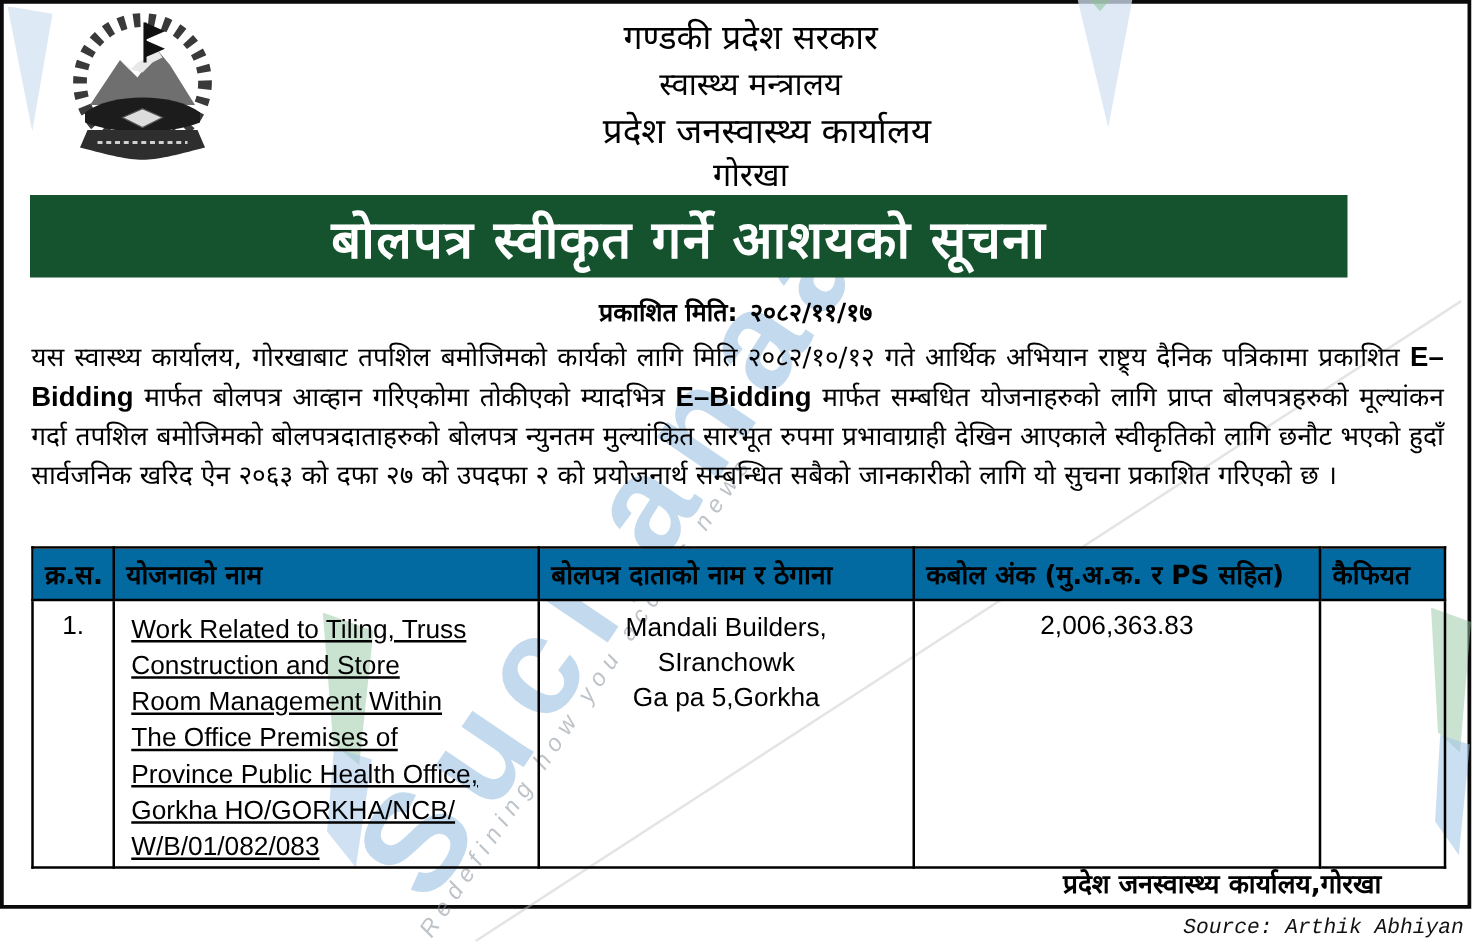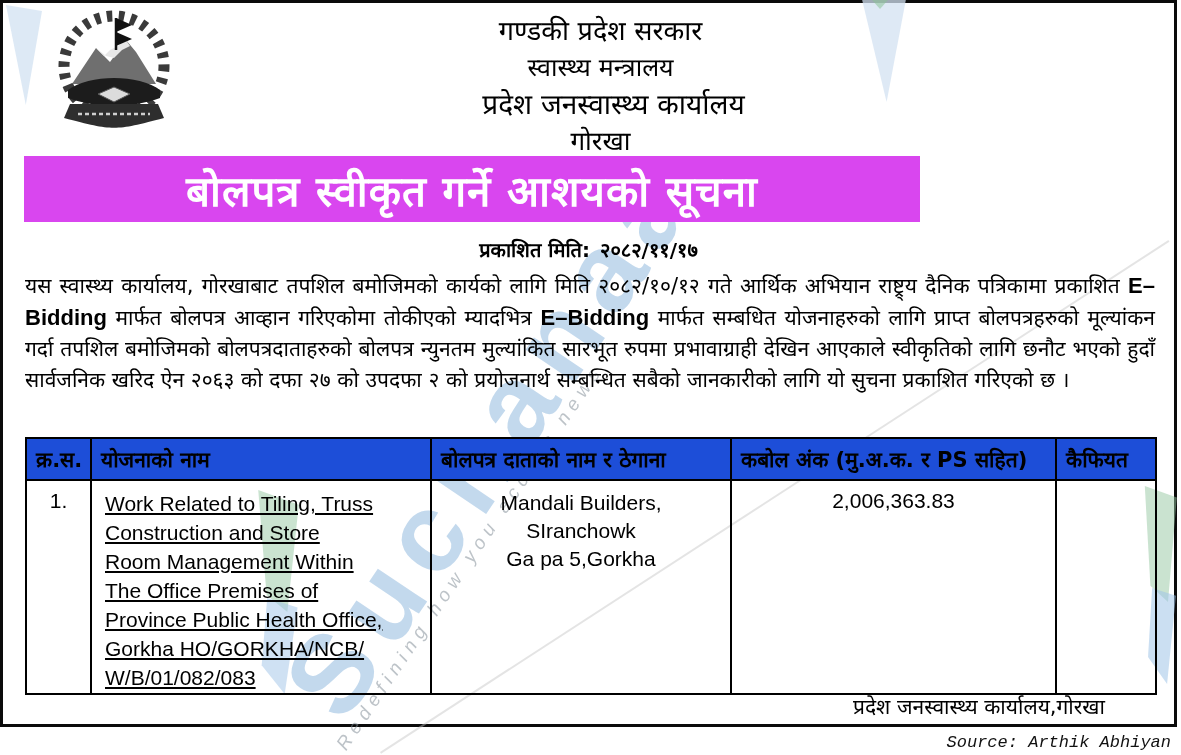--- a/index.html
+++ b/index.html
@@ -36,48 +36,48 @@
 
   
   .content{position:relative;z-index:2;}
   .emblem{position:absolute;left:44px;top:6px;width:140px;height:128px;}
   .hdr{position:absolute;left:0;top:14px;width:1177px;text-align:center;font-weight:normal;line-height:1.25;margin-left:12px;}
   .hdr-l1{font-size:27px;}
   .hdr-l2{font-size:25px;margin-top:4px;}
   .hdr-l3{font-size:28px;margin-top:4px;padding-left:26px;}
   .hdr-l4{font-size:26px;margin-top:3px;}
 
-  .banner{position:absolute;left:24px;top:156px;width:896px;height:66px;background:#d946ef;
+  .banner{position:absolute;left:24px;top:156px;width:1054px;height:66px;background:#14532d;
           display:flex;align-items:center;justify-content:center;}
   .banner span{color:#fff;font-weight:bold;font-size:42px;letter-spacing:1px;}
 
   .pubdate{position:absolute;left:0;top:236px;width:1177px;text-align:center;
            font-weight:bold;font-size:20px;}
   .pubdate .val{margin-left:10px;}
 
   .body-text{position:absolute;left:25px;top:270px;width:1130px;font-size:21px;
              line-height:31px;text-align:justify;}
   .body-text b{font-family:"Liberation Sans",sans-serif;font-size:22px;}
 
   table.notice{position:absolute;left:25px;top:437px;width:1130px;border-collapse:collapse;
                table-layout:fixed;}
   table.notice th,table.notice td{border:2px solid #000;vertical-align:top;box-sizing:border-box;}
-  table.notice th{background:#1d4ed8;font-size:21px;font-weight:bold;text-align:left;
+  table.notice th{background:#0369a1;font-size:21px;font-weight:bold;text-align:left;
                   padding:6px 6px 6px 9px;white-space:nowrap;overflow:hidden;}
   table.notice td{background:transparent;padding-top:8px;height:208px;}
   .col-sn{width:65px;} .col-proj{width:340px;} .col-bidder{width:300px;}
   .col-amt{width:325px;} .col-rem{width:100px;}
   .cell-sn{font-family:"Liberation Sans",sans-serif;font-size:21px;text-align:center;}
   .cell-proj{font-family:"Liberation Sans",sans-serif;font-size:21px;line-height:29px;
              padding-left:13px;padding-right:6px;text-decoration:underline;}
   .cell-bidder{font-family:"Liberation Sans",sans-serif;font-size:21px;line-height:28px;
                text-align:center;}
   .cell-amt{font-family:"Liberation Sans",sans-serif;font-size:21px;text-align:center;}
 
-  .signature{position:absolute;right:76px;top:692px;font-weight:normal;font-size:21px;}
+  .signature{position:absolute;right:76px;top:692px;font-weight:bold;font-size:21px;}
   .source{position:absolute;right:10px;top:733px;z-index:2;
           font-family:Liberation Mono, monospace;font-style:italic;font-size:17px;color:#111;}
 </style>
 </head>
 <body>
 
 <div class="page">
 
   <div class="wm wm-brand">Suchanaa</div>
   <div class="wm wm-tagline">Redefining how you access news</div>

